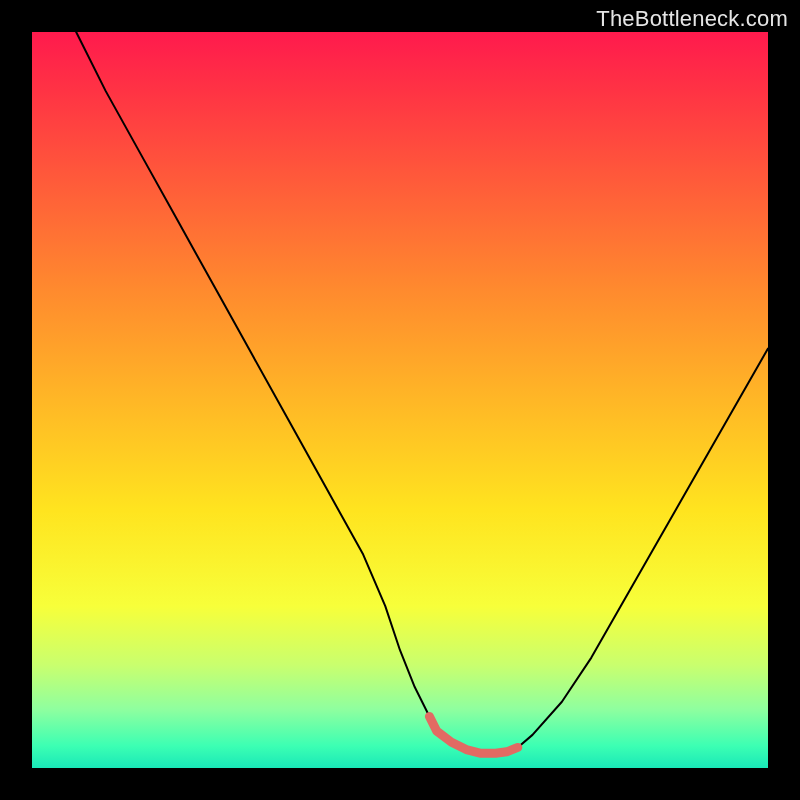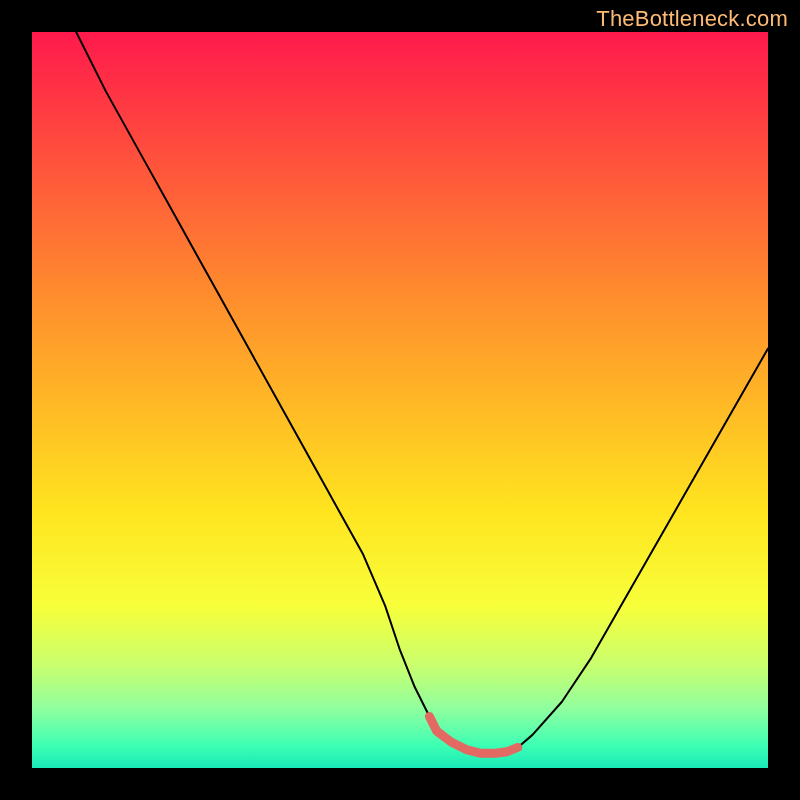--- a/index.html
+++ b/index.html
@@ -43,21 +43,21 @@
     left: 0;
     top: 0;
     width: 100%;
     height: 100%;
     overflow: visible;
   }
   .watermark {
     position: absolute;
     top: 6px;
     right: 12px;
-    color: #fdba74;
+    color: #e5e5e5;
     font-size: 22px;
     font-weight: 500;
     letter-spacing: 0.2px;
     user-select: none;
   }
 </style>
 </head>
 <body>
 
 <div class="frame">

